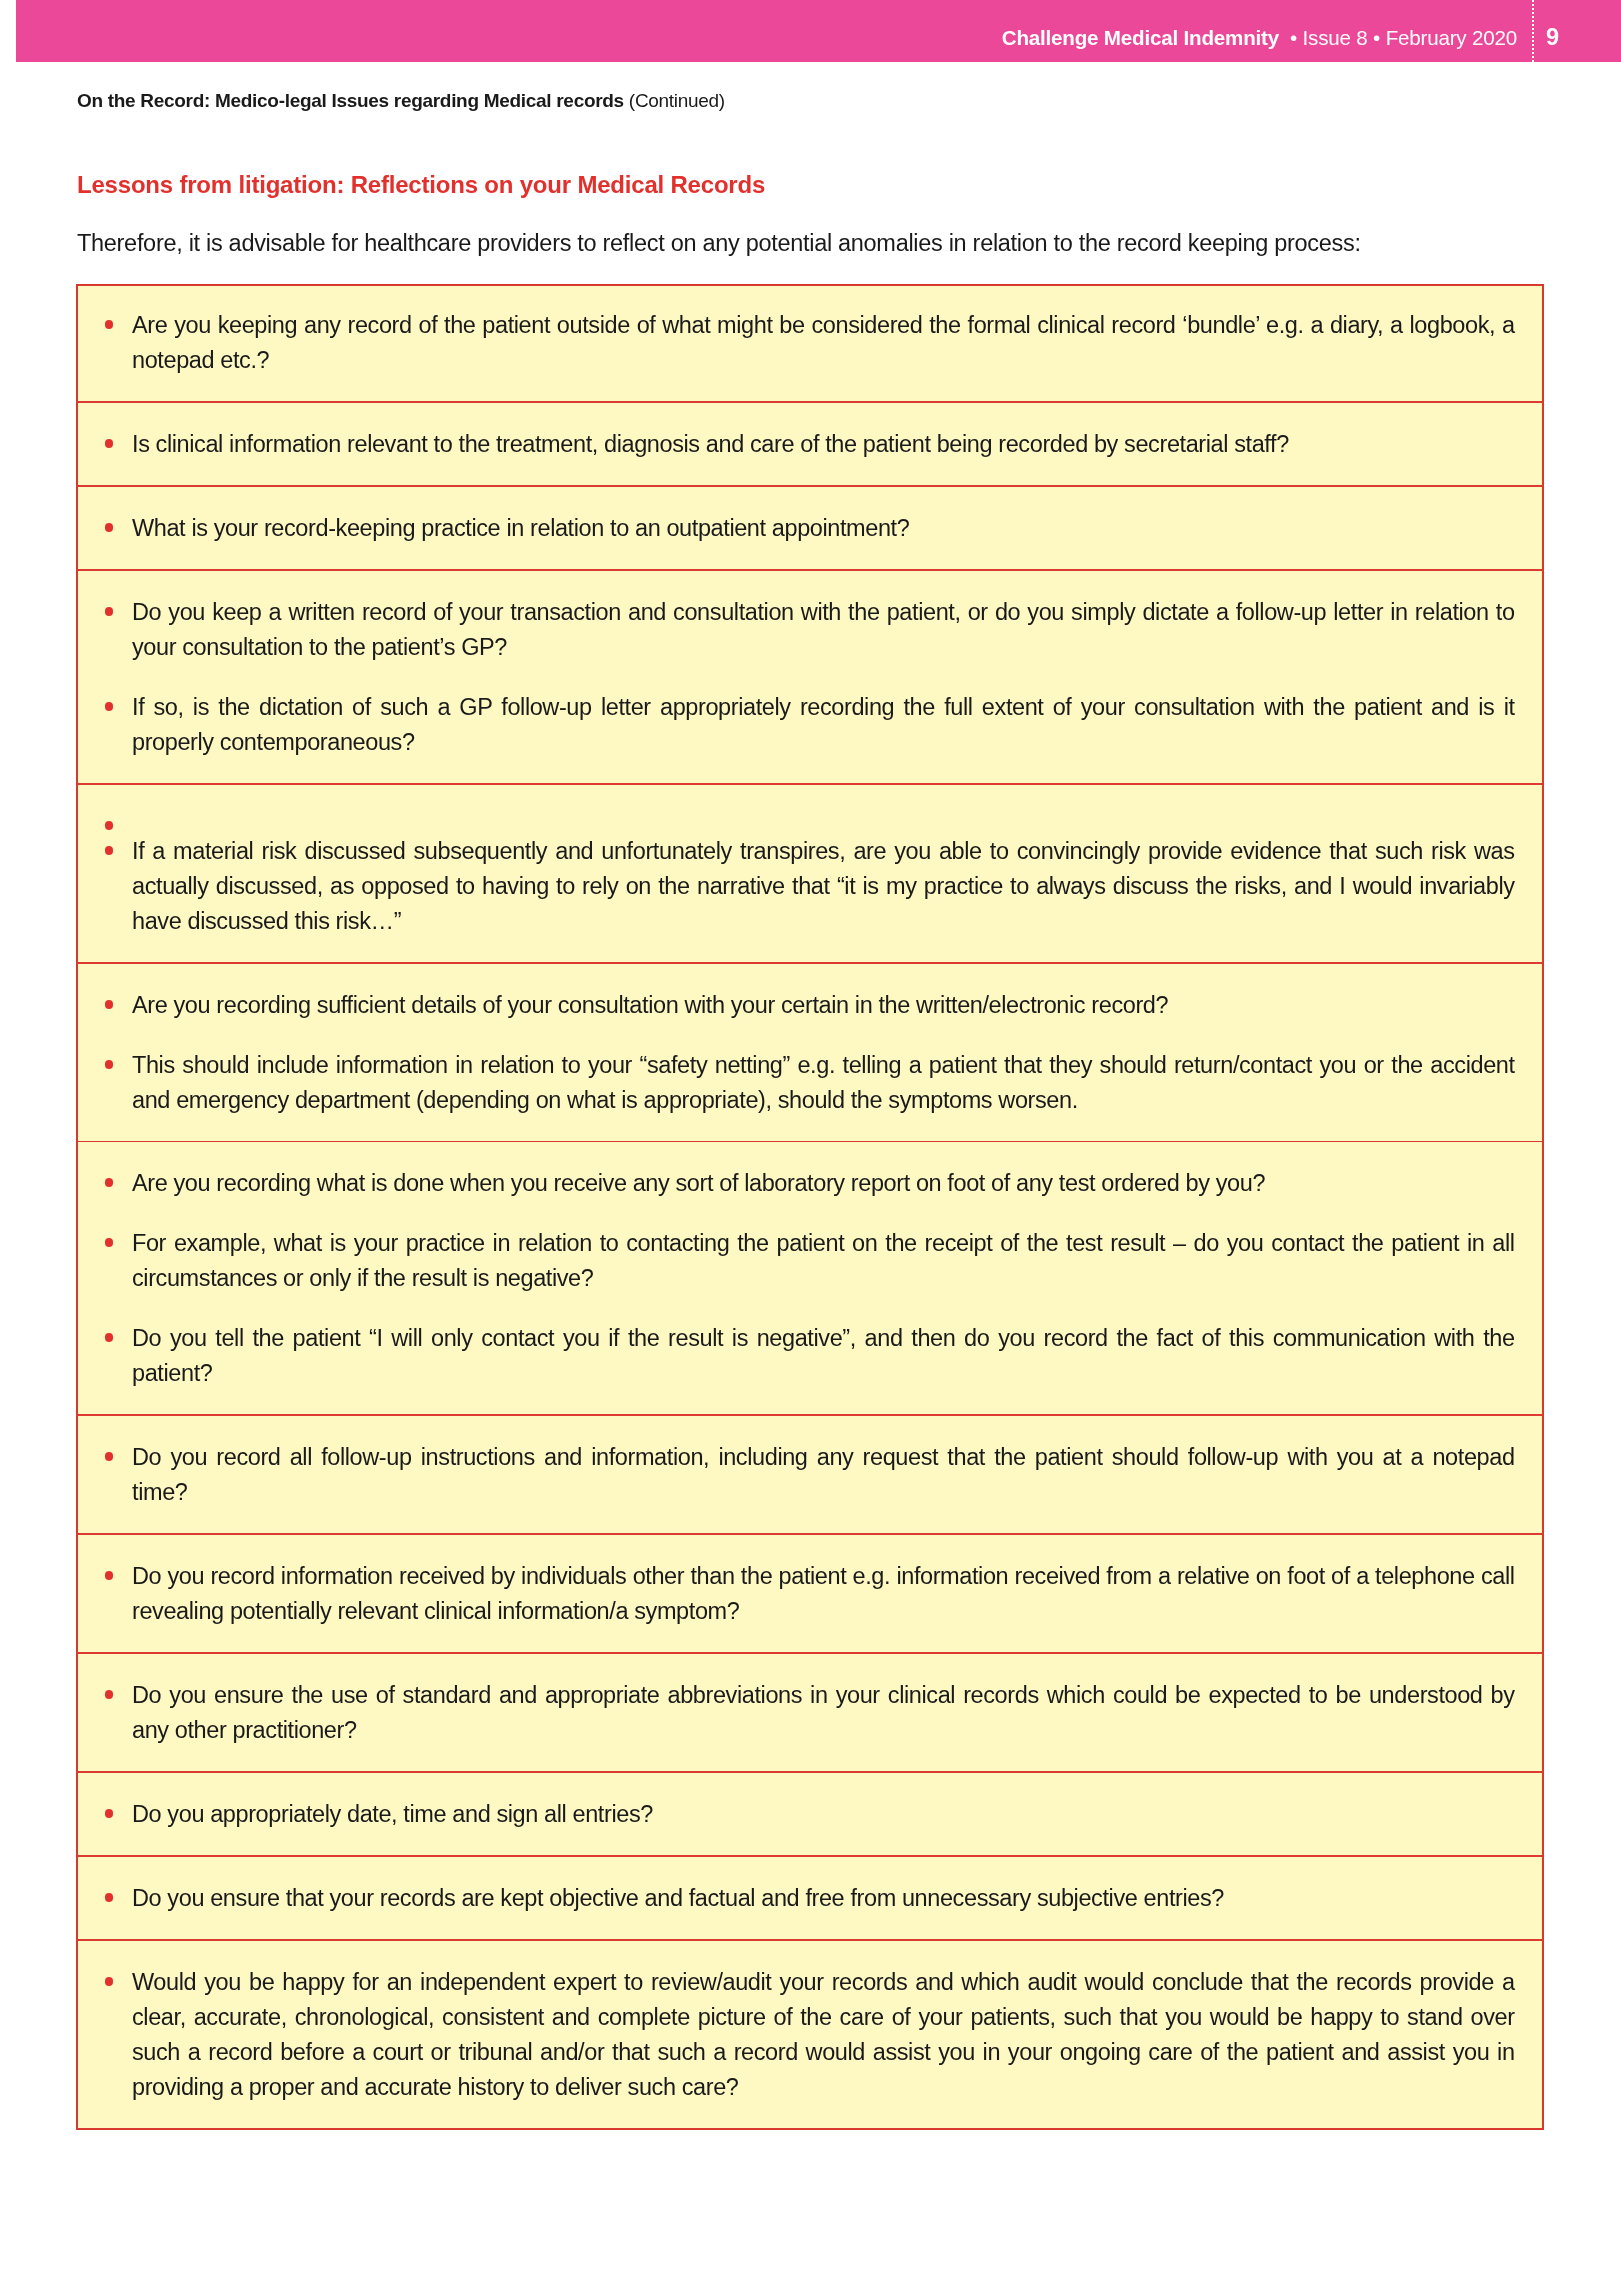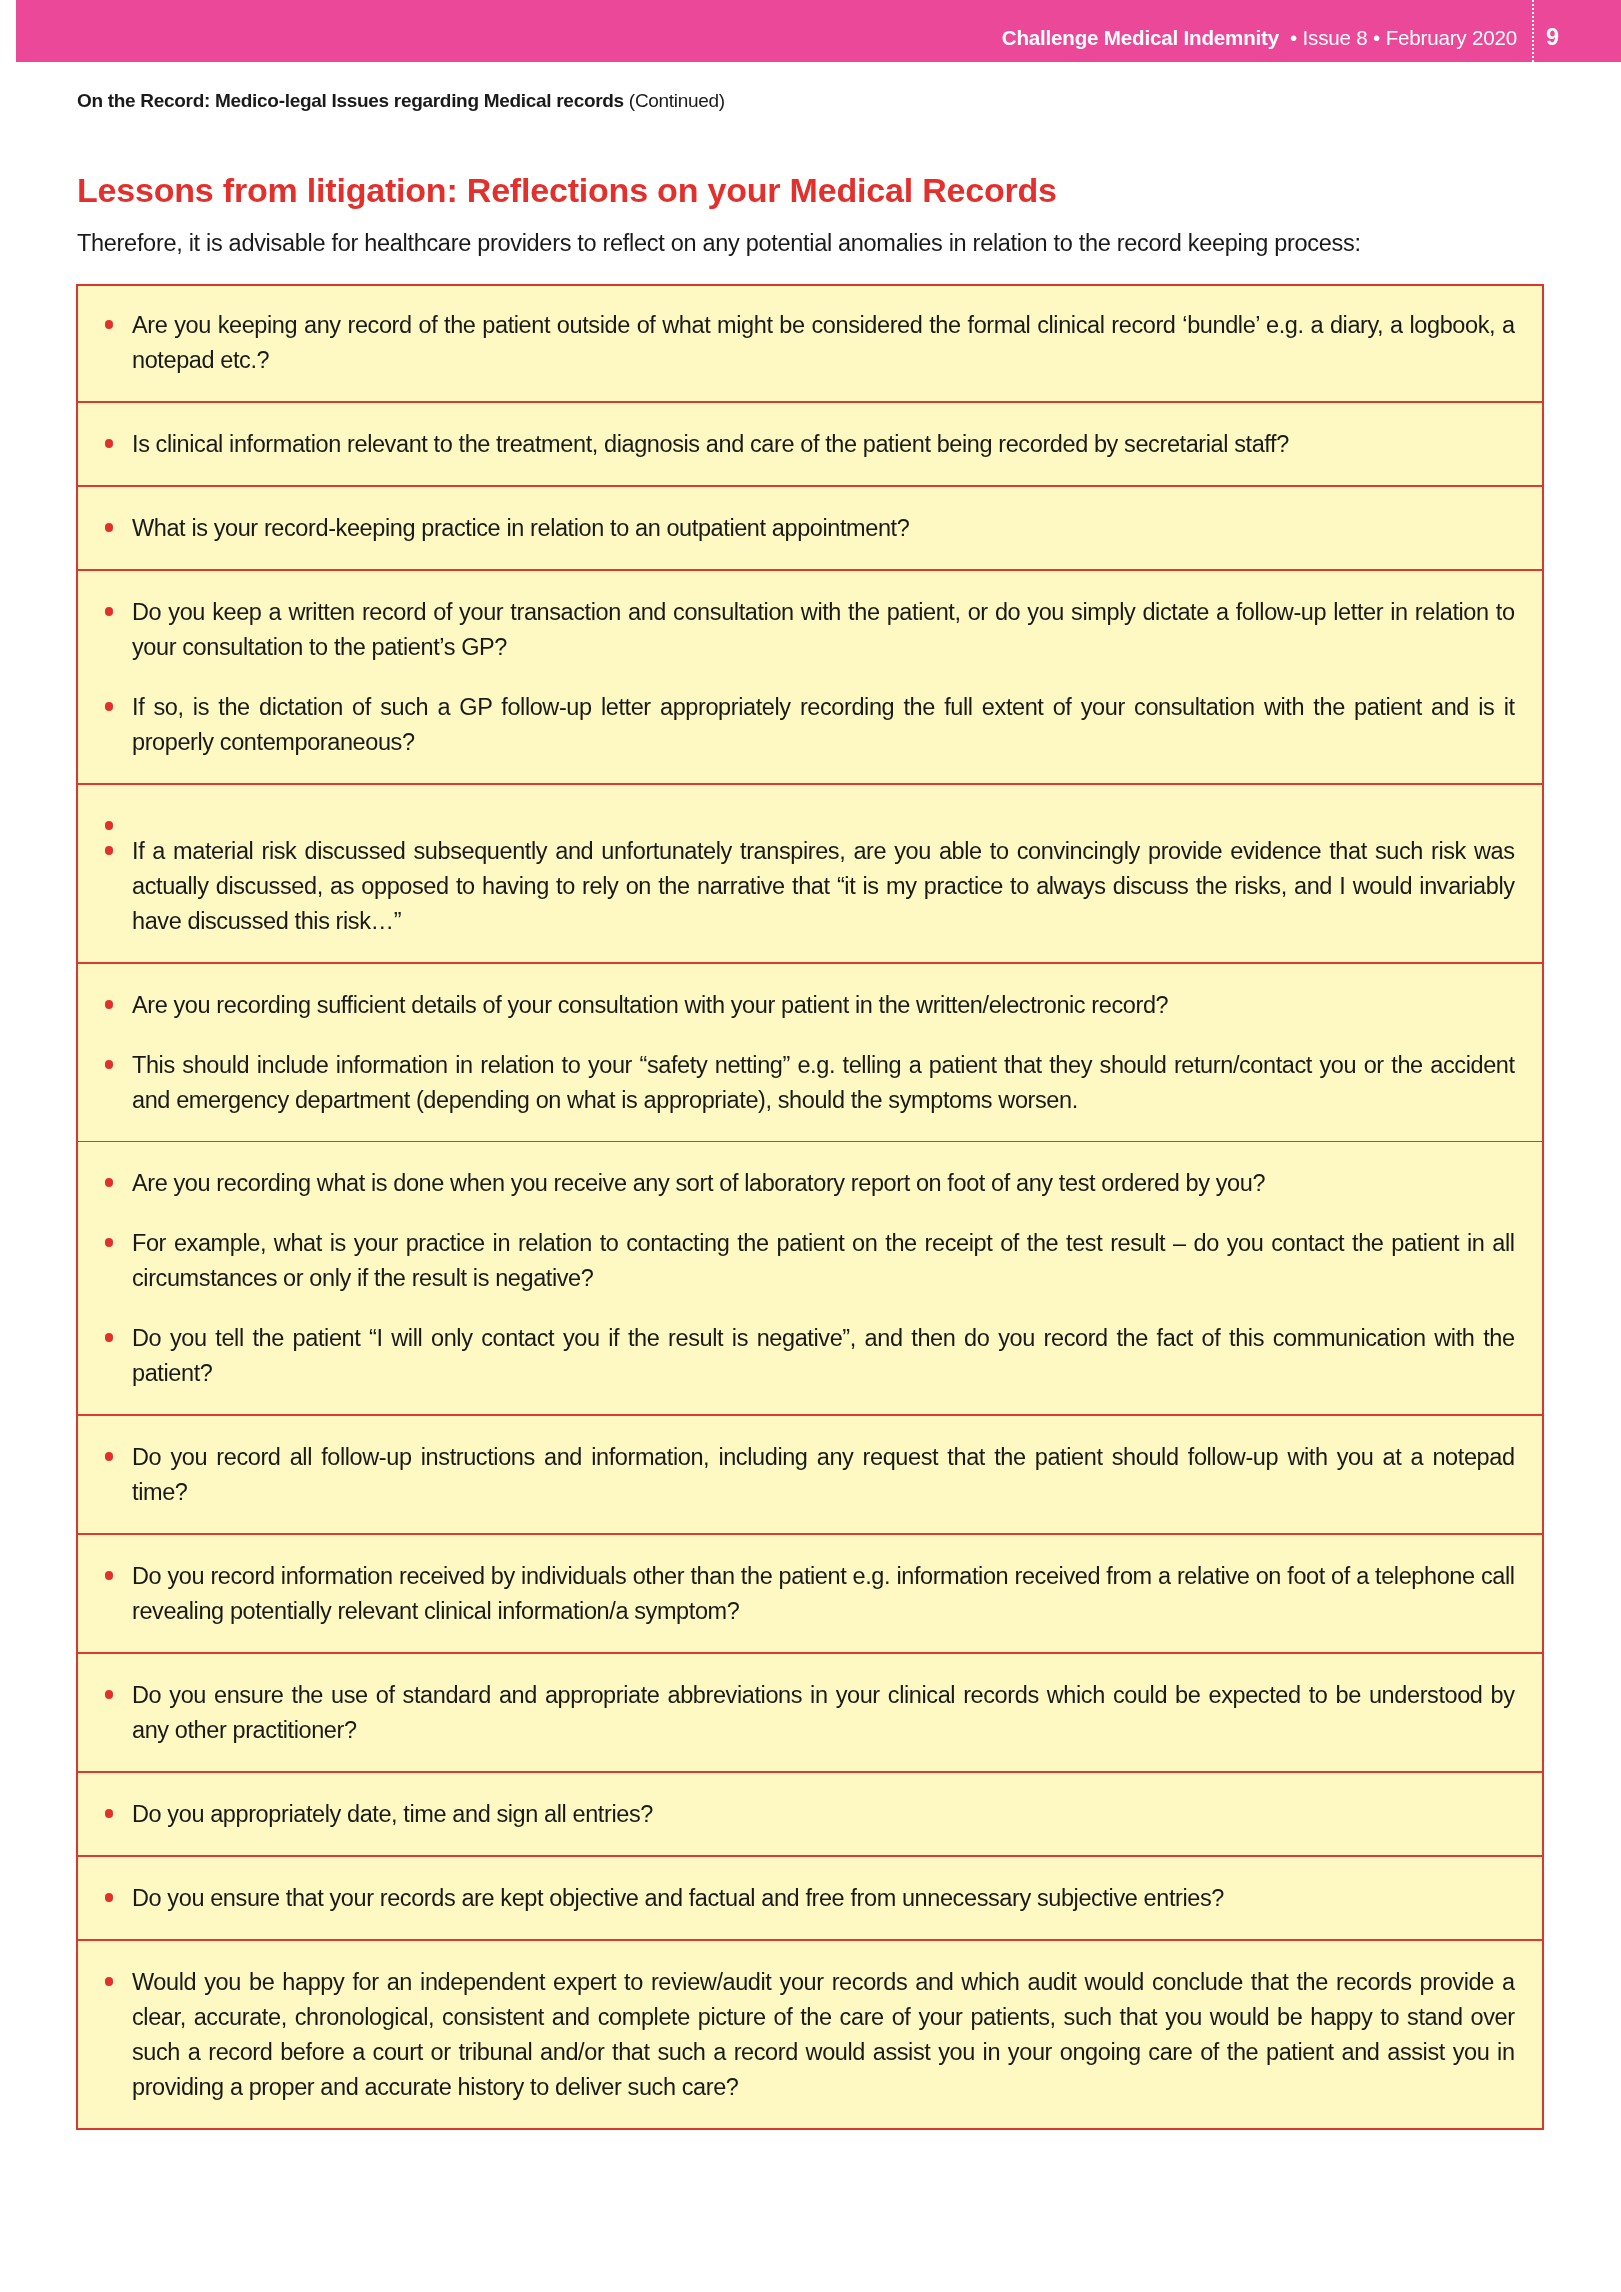--- a/index.html
+++ b/index.html
@@ -5,21 +5,21 @@
   html, body { margin: 0; padding: 0; background: #ffffff; }
   body { width: 1621px; height: 2293px; position: relative; overflow: hidden;
          font-family: "Liberation Sans", sans-serif; color: #1a1a1a; }
   .topbar { position: absolute; left: 16px; top: 0; width: 1621px; height: 62px; background: #ec4899; }
   .topbar .pub { position: absolute; right: 120px; top: 25.5px; font-size: 20.6px; color: #ffffff; white-space: nowrap; letter-spacing: -0.2px; }
   .topbar .pub b { font-weight: bold; }
   .topbar .sep { position: absolute; left: 1516px; top: 0; width: 0; height: 62px; border-left: 2.9px dotted #ffffff; }
   .topbar .pageno { position: absolute; left: 1530px; top: 23.5px; font-size: 23.5px; font-weight: bold; color: #ffffff; }
   .subtitle { position: absolute; left: 77px; top: 90px; font-size: 19px; letter-spacing: -0.3px; white-space: nowrap; }
   .subtitle b { font-weight: bold; }
-  .heading { position: absolute; left: 77px; top: 171px; font-size: 34px; font-weight: bold; color: #e2312d; white-space: nowrap; margin: 0; letter-spacing: -0.2px; }
+  .heading { position: absolute; left: 77px; top: 171px; font-size: 24px; font-weight: bold; color: #e2312d; white-space: nowrap; margin: 0; letter-spacing: -0.2px; }
   .intro { position: absolute; left: 77px; top: 230px; font-size: 23.5px; white-space: nowrap; letter-spacing: -0.3px; }
   .box { position: absolute; left: 76px; top: 284px; width: 1464px; border: 2px solid #d8392f; background: #fef9c3; }
   .row { border-top: 2px solid #dd3b31; padding: 23.5px 27.4px 23.5px 54px; box-sizing: border-box; }
   .row:first-child { border-top: none; padding-top: 21.6px; }
   .row.thin { border-top-width: 1px; }
   .item { position: relative; font-size: 23.5px; line-height: 35px; text-align: justify; letter-spacing: -0.4px; }
   .item + .item { margin-top: 25px; }
   .bullet { position: absolute; left: -27.4px; top: 12.7px; width: 8.8px; height: 8.8px; border-radius: 50%; background: #e2312d; }
 </style>
 </head>
@@ -57,21 +57,21 @@
     </div>
     <div class="row">
       <div class="item"><span class="bullet"></span><span>Do you keep a written record of your transaction and consultation with the patient, or do you simply dictate a follow-up letter in relation to your consultation to the patient’s GP?</span></div>
       <div class="item"><span class="bullet"></span><span>If so, is the dictation of such a GP follow-up letter appropriately recording the full extent of your consultation with the patient and is it properly contemporaneous?</span></div>
     </div>
     <div class="row">
       <div class="item"><span class="bullet"></span></div>
       <div class="item"><span class="bullet"></span><span>If a material risk discussed subsequently and unfortunately transpires, are you able to convincingly provide evidence that such risk was actually discussed, as opposed to having to rely on the narrative that “it is my practice to always discuss the risks, and I would invariably have discussed this risk…”</span></div>
     </div>
     <div class="row">
-      <div class="item"><span class="bullet"></span><span>Are you recording sufficient details of your consultation with your patient in the written/electronic record?</span></div>
+      <div class="item"><span class="bullet"></span><span>Are you recording sufficient details of your consultation with your certain in the written/electronic record?</span></div>
       <div class="item"><span class="bullet"></span><span>This should include information in relation to your “safety netting” e.g. telling a patient that they should return/contact you or the accident and emergency department (depending on what is appropriate), should the symptoms worsen.</span></div>
     </div>
     <div class="row thin">
       <div class="item"><span class="bullet"></span><span>Are you recording what is done when you receive any sort of laboratory report on foot of any test ordered by you?</span></div>
       <div class="item"><span class="bullet"></span><span>For example, what is your practice in relation to contacting the patient on the receipt of the test result – do you contact the patient in all circumstances or only if the result is negative?</span></div>
       <div class="item"><span class="bullet"></span><span>Do you tell the patient “I will only contact you if the result is negative”, and then do you record the fact of this communication with the patient?</span></div>
     </div>
     <div class="row">
       <div class="item"><span class="bullet"></span><span>Do you record all follow-up instructions and information, including any request that the patient should follow-up with you at a notepad time?</span></div>
     </div>

